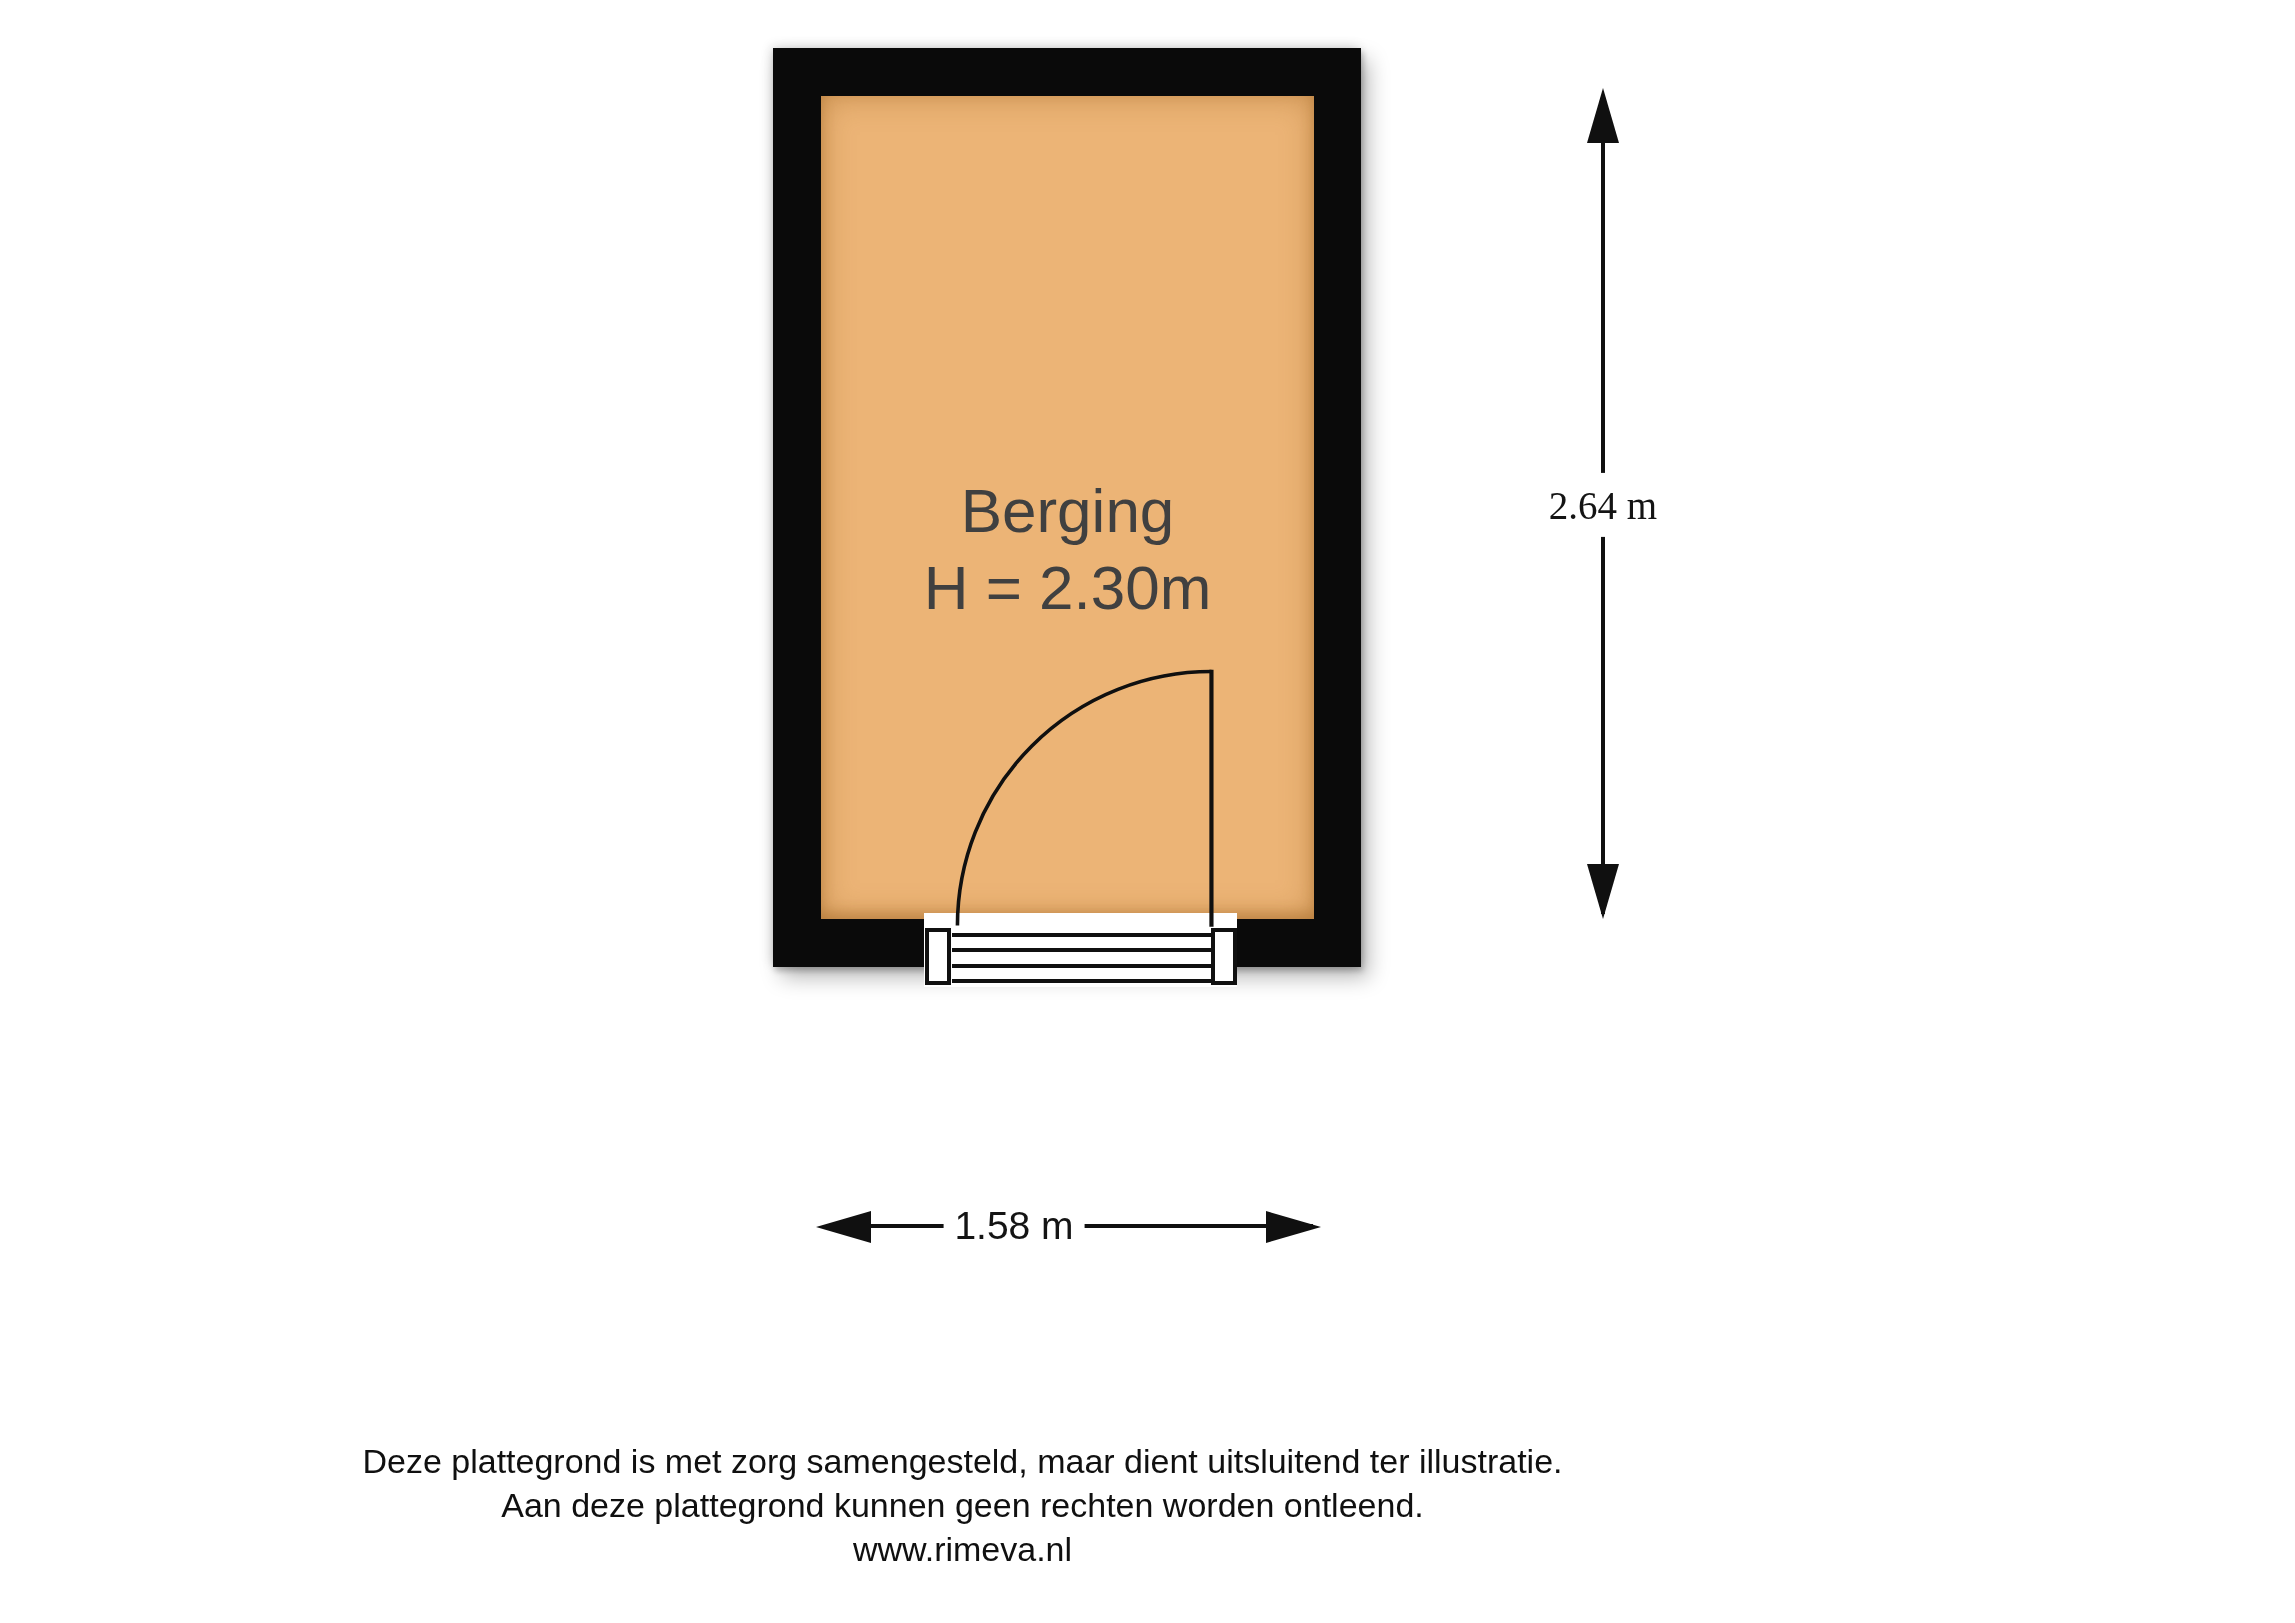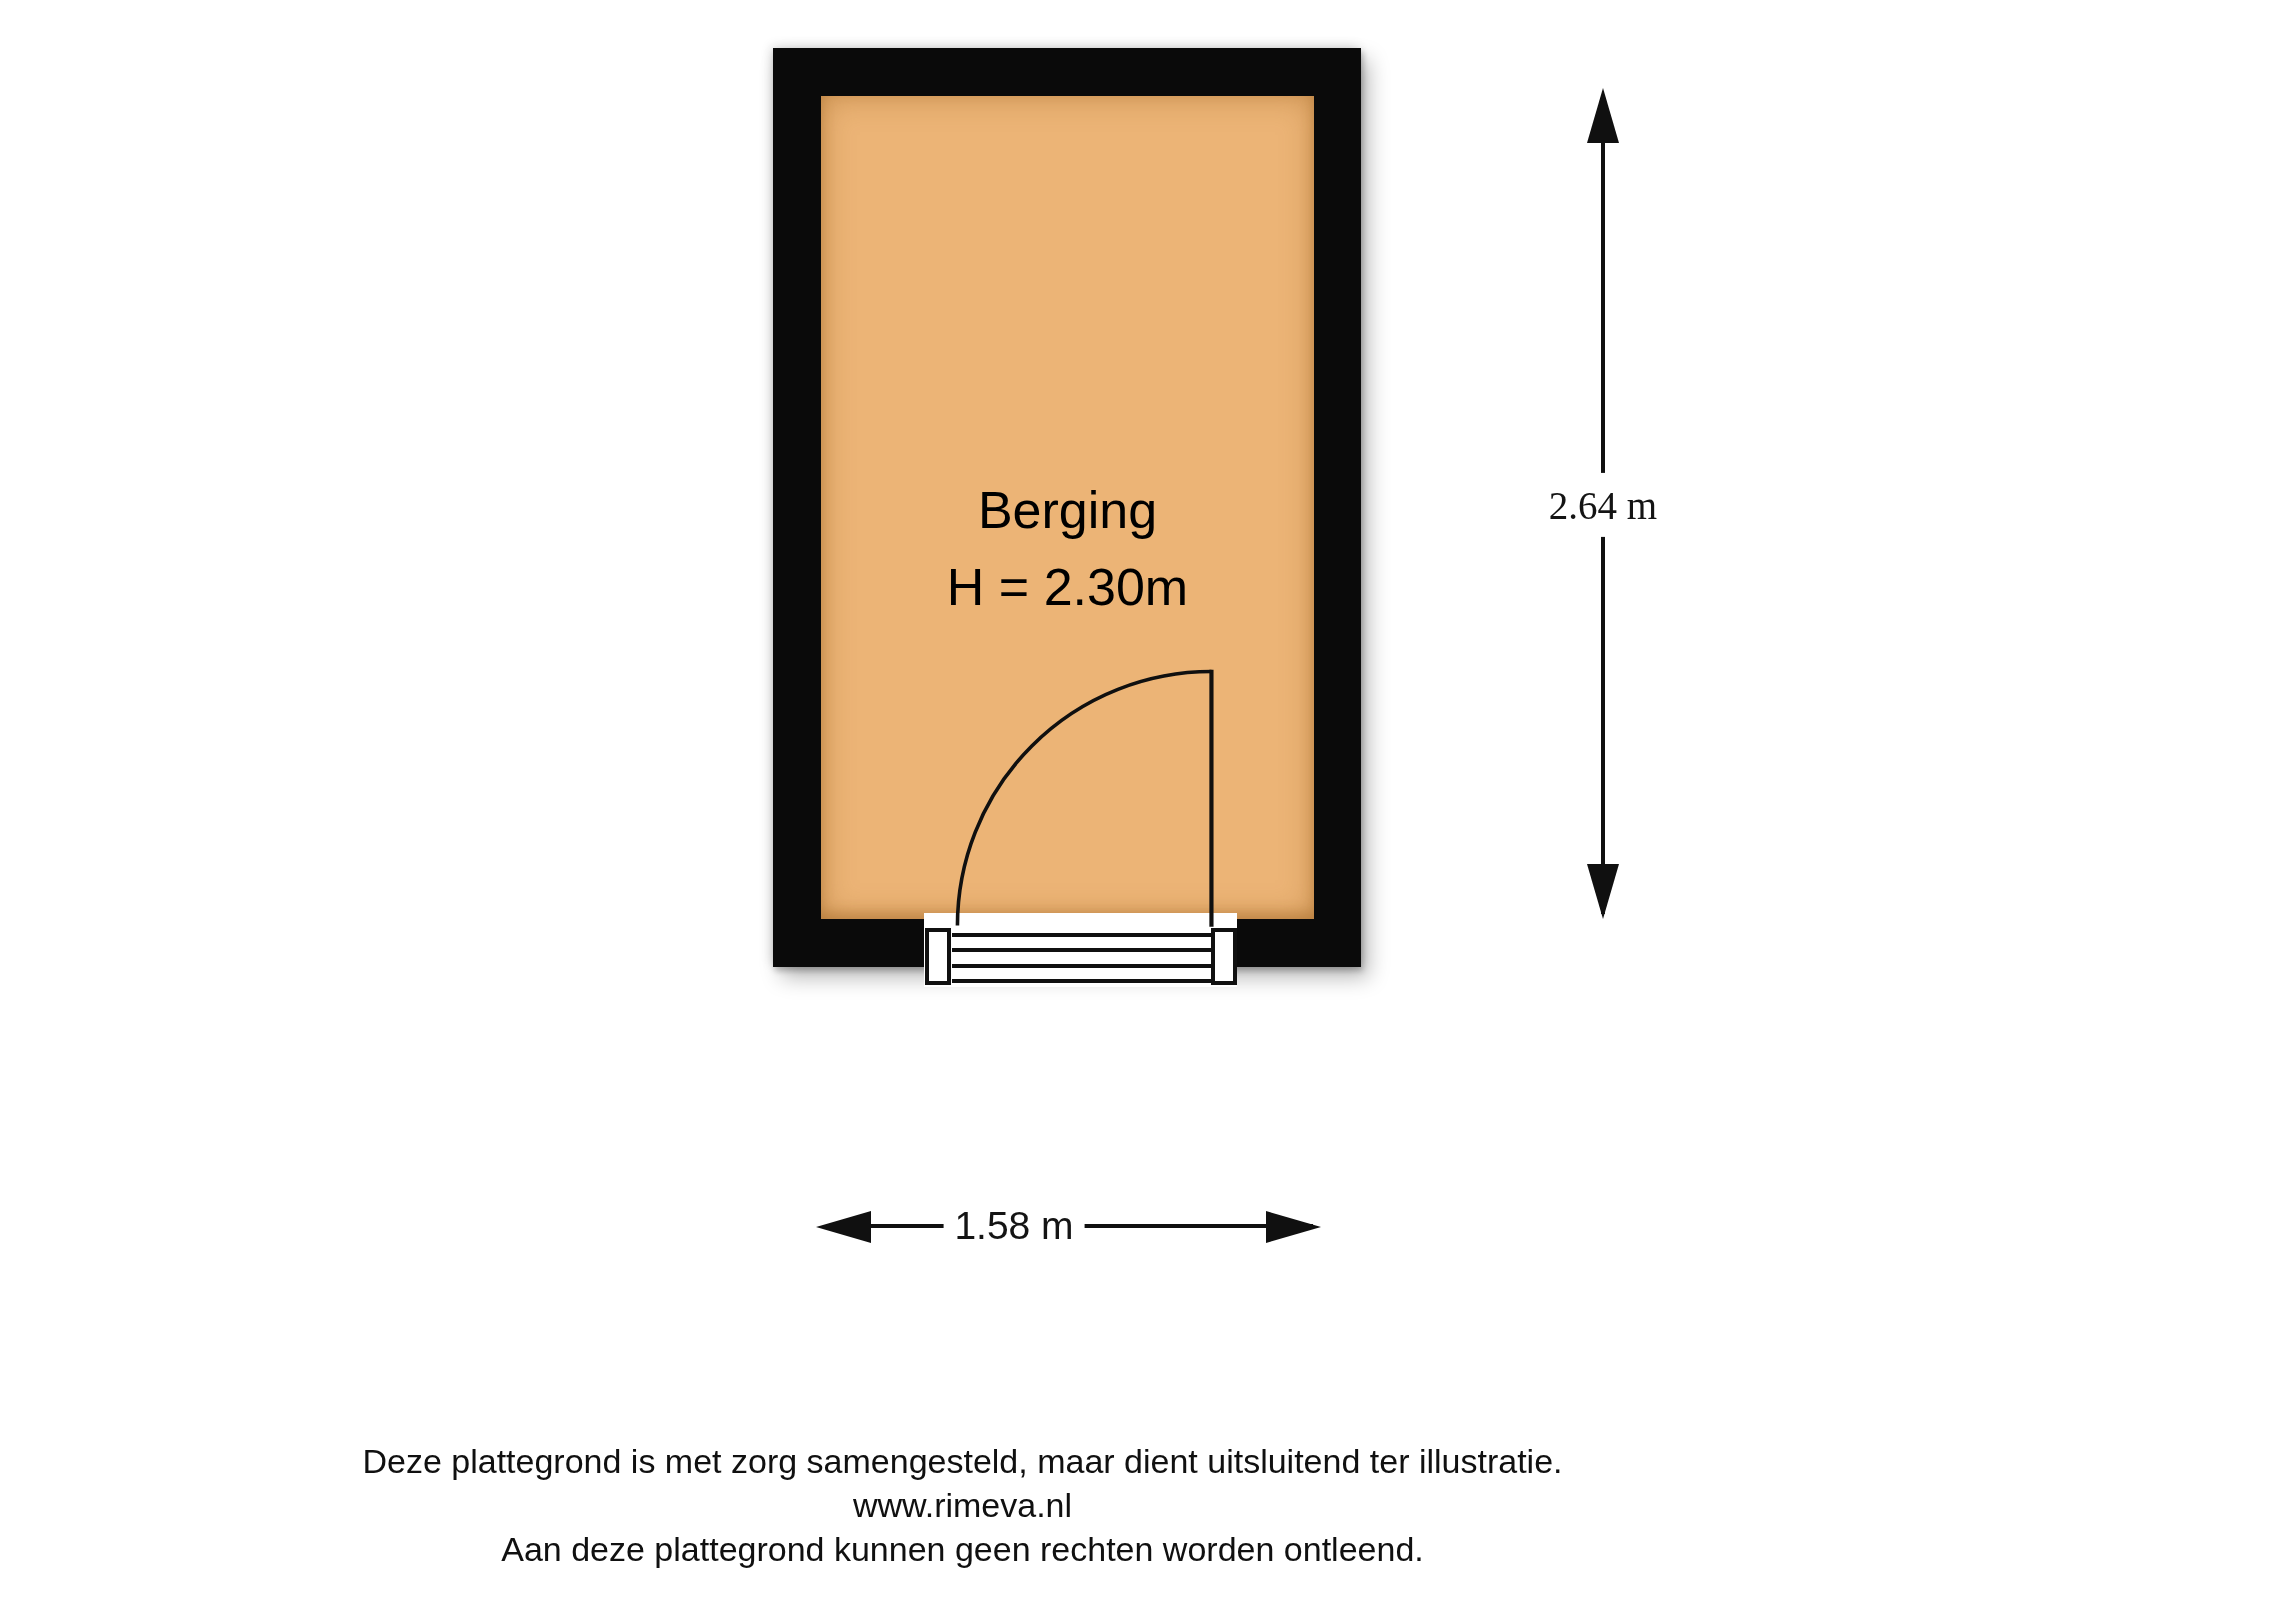--- a/index.html
+++ b/index.html
@@ -13,21 +13,21 @@
     background:#0a0a0a;
     box-shadow:8.4px 10.8px 20.3px rgba(0,0,0,0.28), -2.4px -2.4px 10.8px rgba(0,0,0,0.14), 2.4px 3.6px 6px rgba(0,0,0,0.22);
   }
   .floor{
     position:absolute;left:48px;top:48px;width:493px;height:823px;
     background:#ecb476;
     box-shadow:inset 0 0 32px rgba(148,90,24,0.42), inset 0 -6px 13px rgba(148,90,24,0.35);
   }
   .room-label{
     position:absolute;left:821px;top:472px;width:493px;
-    text-align:center;font-size:52px;line-height:77px;color:#000000;
+    text-align:center;font-size:62px;line-height:77px;color:#404040;
   }
   
   .door-opening{
     position:absolute;left:924px;top:913px;width:313px;height:74px;
     background:#ffffff;
   }
   .threshold-stripe{
     position:absolute;left:952px;width:262px;height:4.2px;background:#101010;
   }
   .stripe-1{top:933px}.stripe-2{top:948px}.stripe-3{top:964px}.stripe-4{top:979px}
@@ -91,18 +91,18 @@
   <div class="arrowhead ah-down"></div>
   <div class="dim-label dim-label-v">2.64 m</div>
 
   <div class="dim-line-h"></div>
   <div class="arrowhead ah-left"></div>
   <div class="arrowhead ah-right"></div>
   <div class="dim-label dim-label-h">1.58 m</div>
 
   <div class="disclaimer">
     <div>Deze plattegrond is met zorg samengesteld, maar dient uitsluitend ter illustratie.</div>
+    <div>Aan deze plattegrond kunnen geen rechten worden ontleend.</div>
     <div>www.rimeva.nl</div>
-    <div>Aan deze plattegrond kunnen geen rechten worden ontleend.</div>
   </div>
 
 </div>
 
 
 </body></html>

